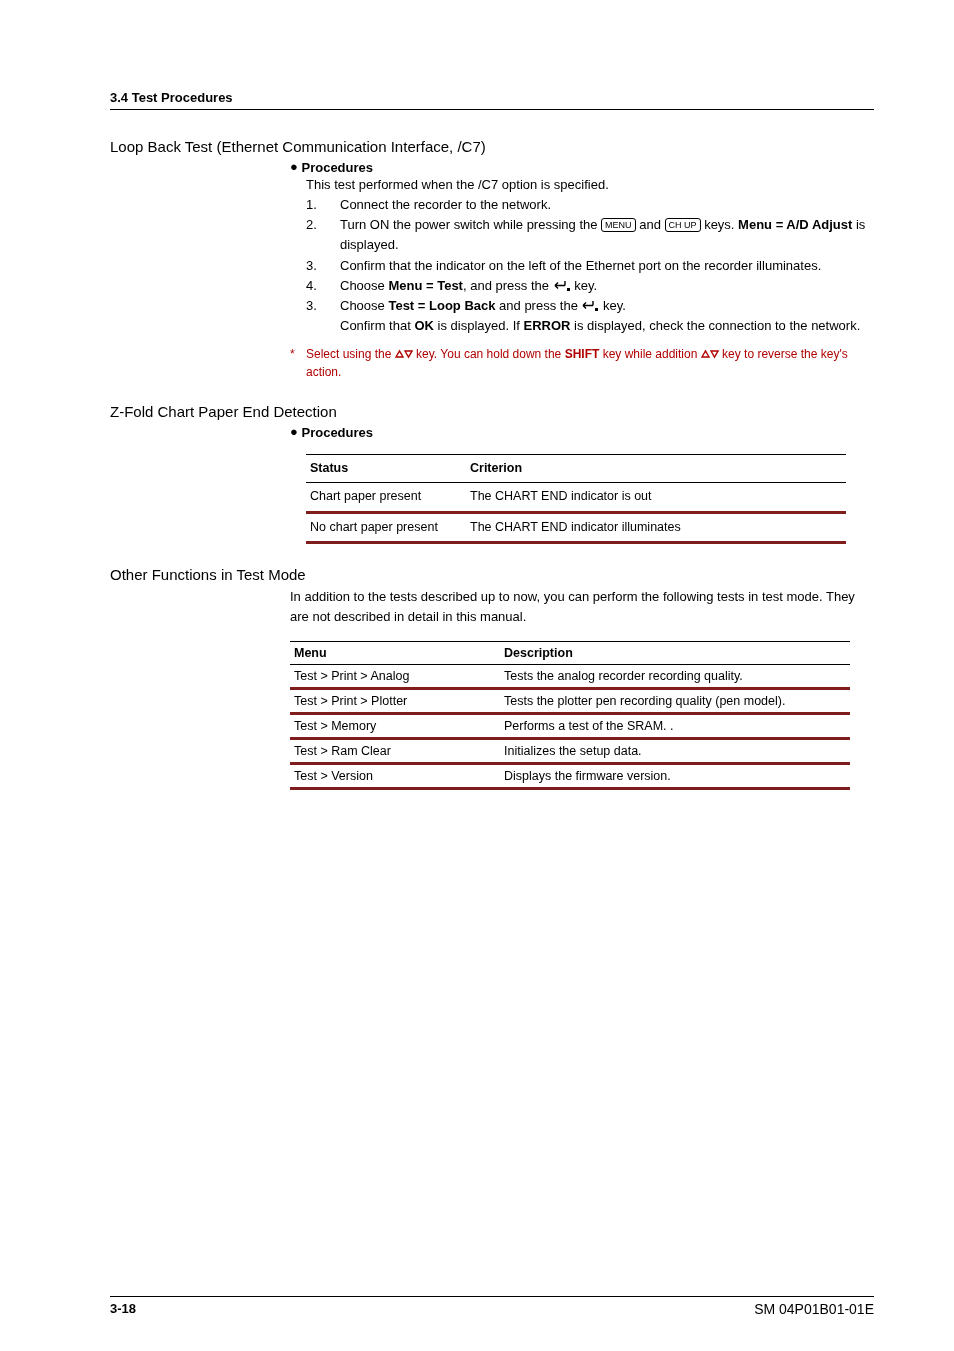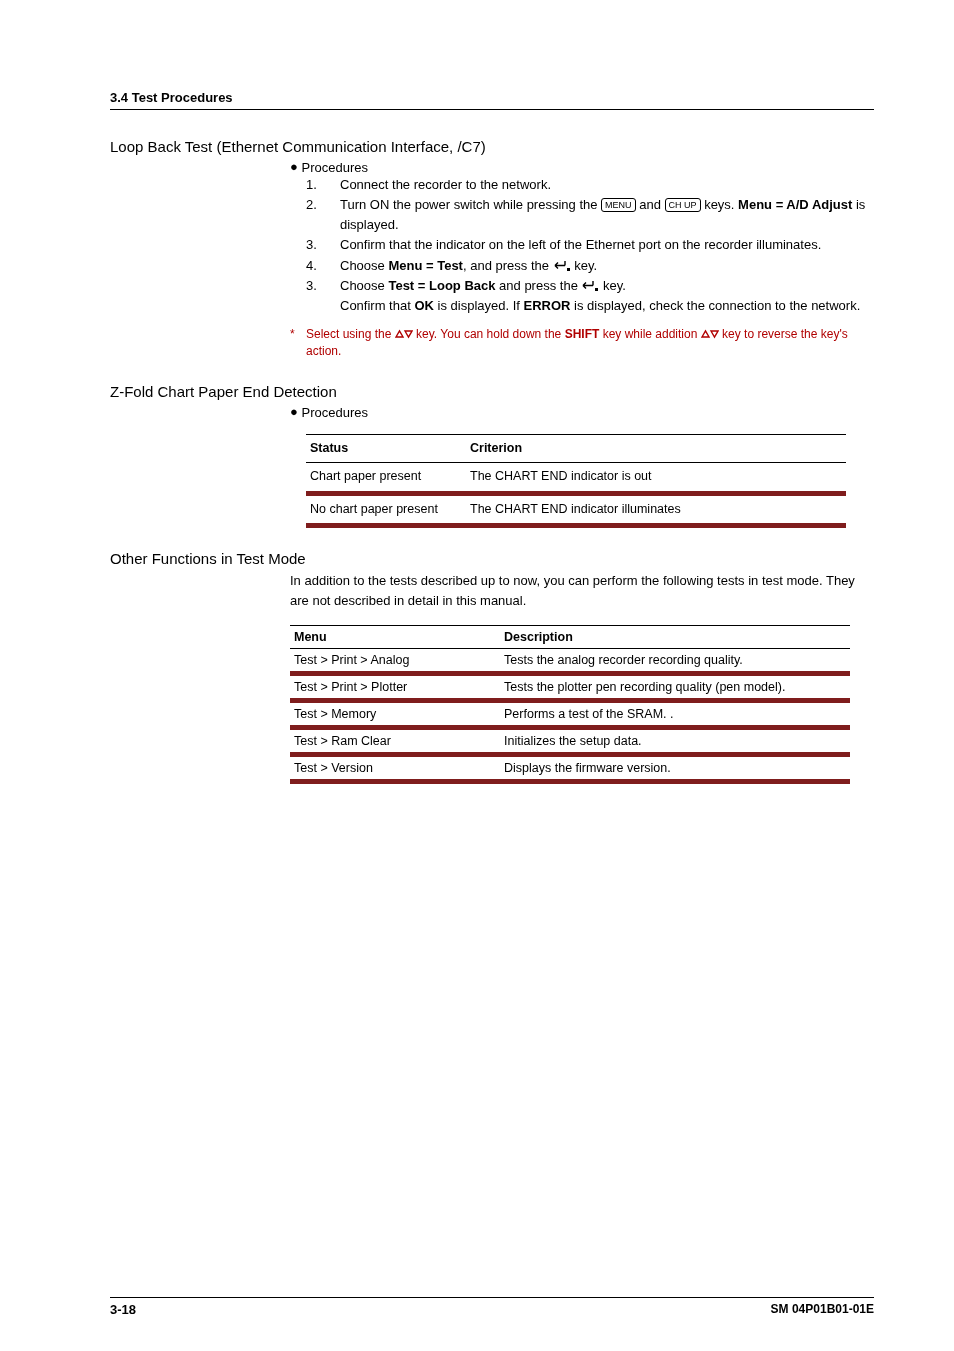--- a/index.html
+++ b/index.html
@@ -25,21 +25,21 @@
     margin-bottom: 28px;
   }
   .h2 {
     font-weight: normal;
     font-size: 15px;
     margin-top: 22px;
     margin-bottom: 4px;
   }
   .indent1 { margin-left: 180px; }
   .bullet-heading {
-    font-weight: normal;
+    font-weight: bold;
     font-size: 13px;
   }
   .bullet-disc {
     display: inline-block;
     vertical-align: 1px;
   }
   .body-text { line-height: 1.55; }
   .ol { margin: 0; }
   .ol-row { display: flex; line-height: 1.55; }
   .ol-num { width: 34px; flex-shrink: 0; }
@@ -70,52 +70,53 @@
     border-collapse: collapse;
     width: 100%;
     font-size: 12.5px;
     margin-top: 14px;
   }
   table.data th, table.data td {
     text-align: left;
     padding: 4px 4px;
   }
   table.data thead tr { border-top: 1.5px solid #000; border-bottom: 1px solid #000; }
-  table.data tbody tr { border-bottom: 5px solid #7f1d1d; }
+  table.data tbody tr { border-bottom: 3px solid #7f1d1d; }
   table.data th { font-weight: bold; }
 
   .footer {
     position: absolute;
     bottom: 34px;
     left: 110px;
     right: 80px;
     border-top: 1.5px solid #000;
     padding-top: 4px;
     display: flex;
     justify-content: space-between;
     font-size: 12px;
   }
   .footer .pgnum { font-weight: bold; font-size: 13px; }
-  .footer .docid { font-weight: bold; font-size: 12px; }
+  .footer .docid { font-weight: normal; font-size: 14px; }
   .bold { font-weight: bold; }
 </style>
 </head>
 <body>
 
 <div class="page">
 
   <div class="section-header">3.4  Test Procedures</div>
 
   <div class="h2">Loop Back Test (Ethernet Communication Interface, /C7)</div>
   <div class="indent1">
     <div class="bullet-heading">
       <span class="bullet-disc">●</span>
       <span>Procedures</span>
     </div>
     <div class="body-text" style="margin-left:16px;">
+      <div>This test performed when the /C7 option is specified.</div>
       <div class="ol">
 
         <div class="ol-row">
           <div class="ol-num">1.</div>
           <div class="ol-txt">Connect the recorder to the network.</div>
         </div>
 
         <div class="ol-row">
           <div class="ol-num">2.</div>
           <div class="ol-txt">

